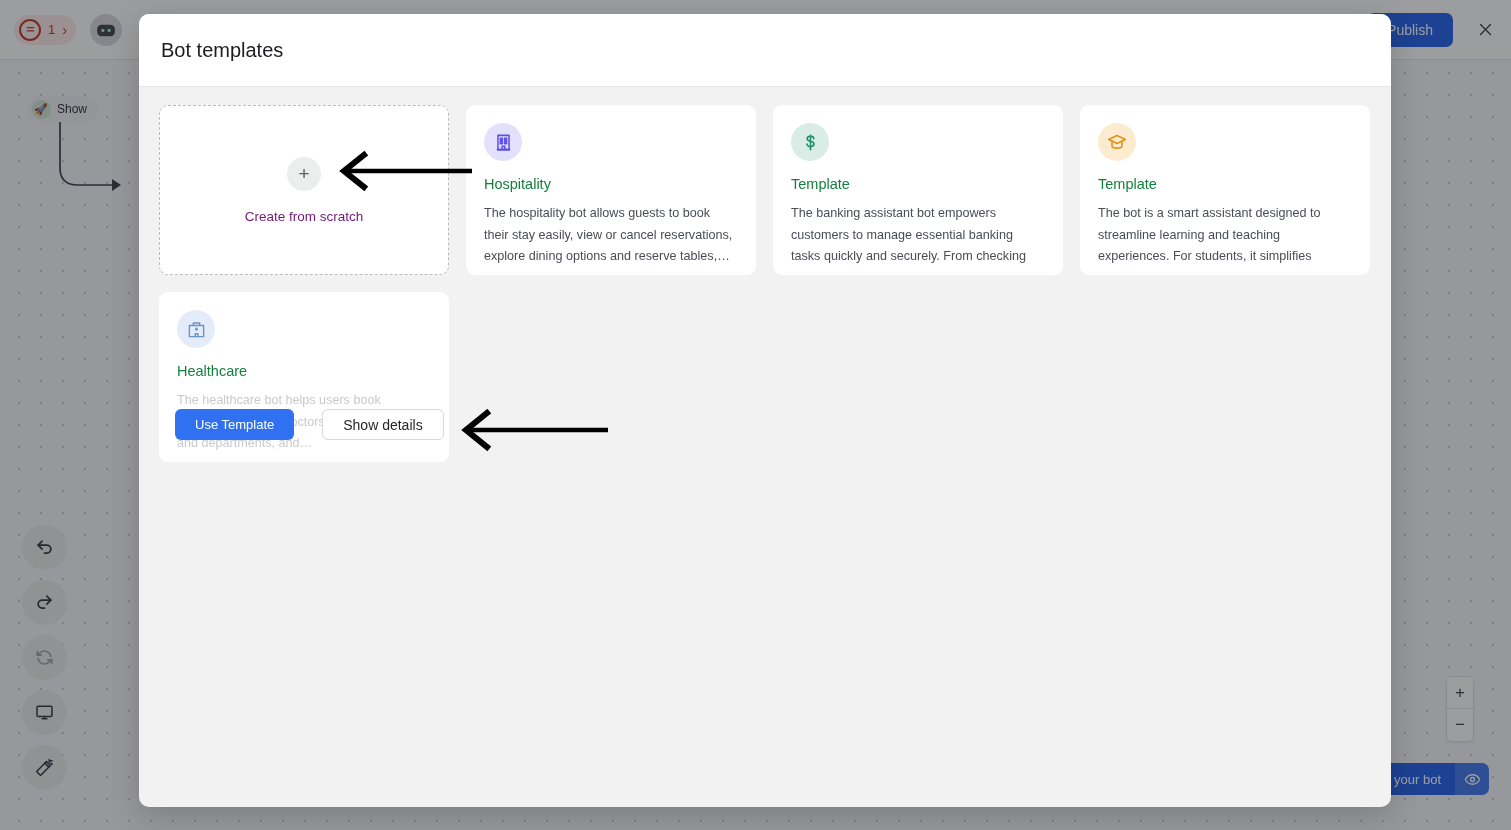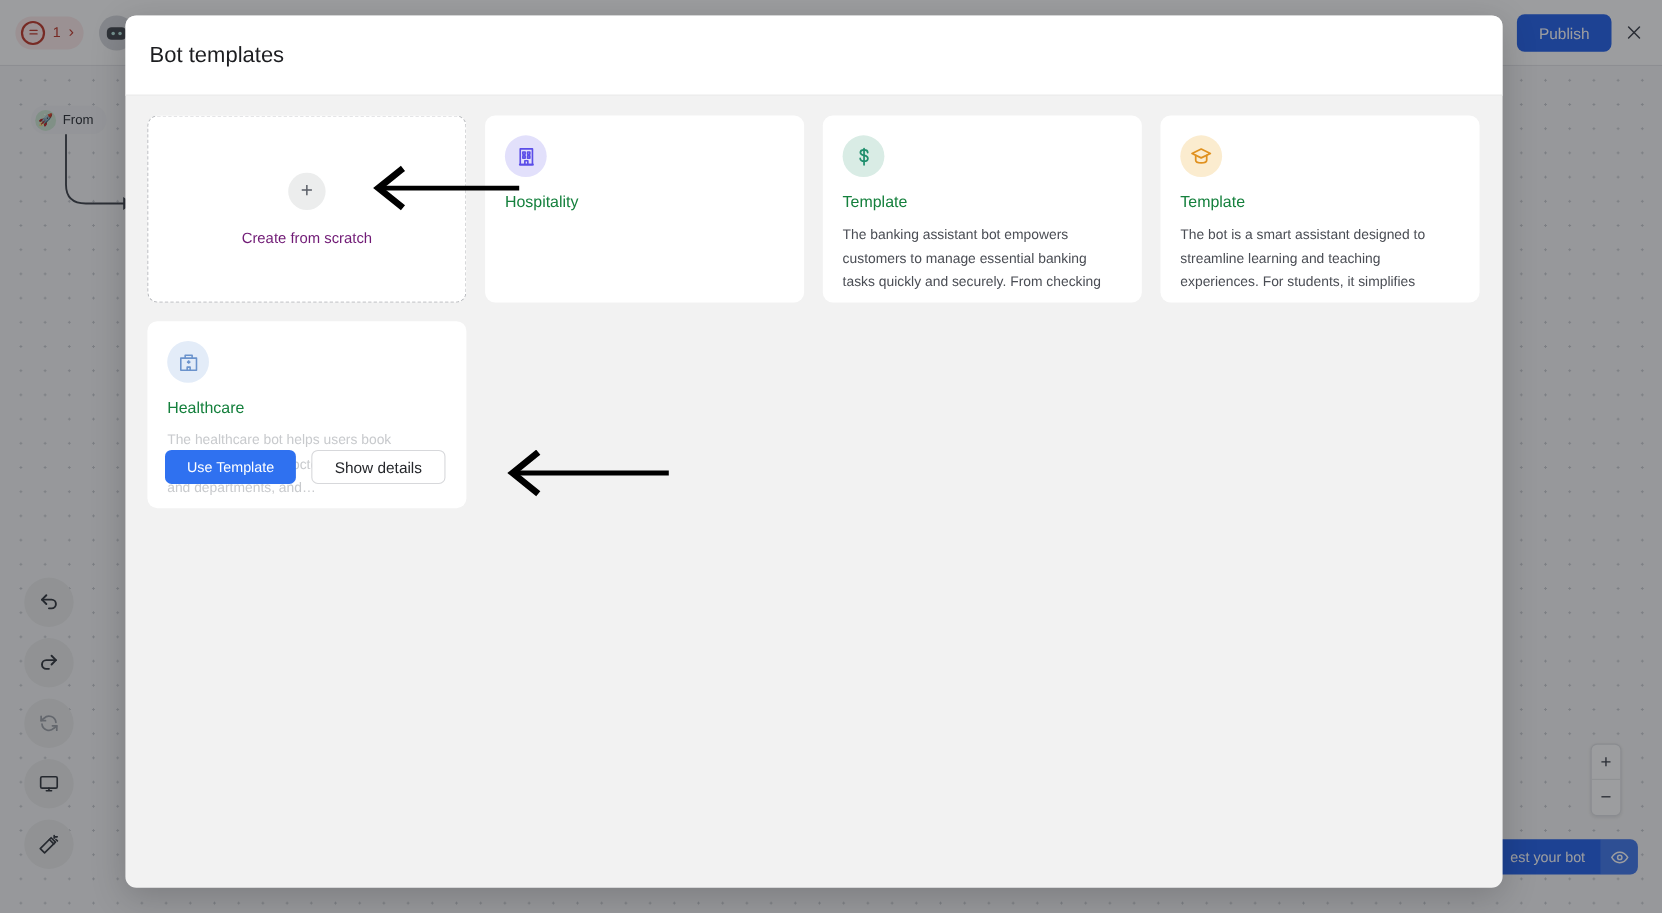--- a/index.html
+++ b/index.html
@@ -69,21 +69,21 @@
     background: #d8dade;
     margin-left: 14px;
     display: flex; align-items: center; justify-content: center;
     overflow: hidden;
   }
 
   .topbar-right {
     margin-left: auto;
     display: flex;
     align-items: center;
-    gap: 8px;
+    gap: 20px;
   }
   .publish-btn {
     background: #2563eb;
     color: #fff;
     border: none;
     border-radius: 7px;
     height: 34px;
     padding: 0 20px;
     font-size: 14px;
     font-family: inherit;
@@ -196,21 +196,21 @@
   #overlay {
     position: absolute;
     inset: 0;
     background: rgba(20,22,26,.42);
     z-index: 10;
   }
 
   
   #modal {
     position: absolute;
-    left: 114px;
+    left: 139px;
     top: 14px;
     width: 1252px;
     height: 793px;
     background: #f2f2f2;
     border-radius: 10px;
     z-index: 20;
     overflow: hidden;
     box-shadow: 0 8px 32px rgba(0,0,0,.18);
     display: flex;
     flex-direction: column;
@@ -274,21 +274,21 @@
   }
 
   
   .tpl-card.hovered p { color: #c8cacd; }
   .tpl-card .hover-actions {
     position: absolute;
     left: 16px;
     right: 16px;
     bottom: 22px;
     display: flex;
-    gap: 14px;
+    gap: 28px;
   }
   .btn-use {
     background: #2f71f0;
     color: #fff;
     border: none;
     border-radius: 6px;
     height: 31px;
     padding: 0 20px;
     font-size: 13px;
     font-family: inherit;
@@ -344,21 +344,21 @@
 
   <div id="canvas">
 
     <svg id="flow-edge" width="200" height="140">
       <path d="M60 18 L60 78 Q60 95 78 95 L118 95" stroke="#3e434b" stroke-width="1.7" fill="none"></path>
       <path d="M112 89 L121 95 L112 101 Z" fill="#3e434b"></path>
     </svg>
 
     <div class="start-node">
       <span class="dot">🚀</span>
-      <span>From</span>
+      <span>Show</span>
     </div>
 
     <div id="tool-rail">
       <button class="tool-btn">
         <svg width="19" height="19" viewBox="0 0 24 24" fill="none" stroke="currentColor" stroke-width="2.2" stroke-linecap="round" stroke-linejoin="round">
           <path d="M9 14 4 9l5-5"></path>
             <path d="M4 9h11a5 5 0 0 1 0 10h-3"></path>
         </svg>
       </button>
       <button class="tool-btn">
@@ -455,20 +455,21 @@
               <rect x="5" y="3" width="14" height="18"></rect>
               <path d="M3.5 21h17"></path>
               <rect x="8" y="6.5" width="2.6" height="2.6"></rect>
                 <rect x="13.4" y="6.5" width="2.6" height="2.6"></rect>
               <rect x="8" y="11" width="2.6" height="2.6"></rect>
                 <rect x="13.4" y="11" width="2.6" height="2.6"></rect>
               <path d="M10.3 21v-4.4h3.4V21"></path>
             </svg>
           </div>
           <h3>Hospitality</h3>
+          <p>The hospitality bot allows guests to book their stay easily, view or cancel reservations, explore dining options and reserve tables,…</p>
         </div>
 
         <div class="tpl-card">
           <div class="ic" style="background:#d9ece5">
             <svg width="19" height="19" viewBox="0 0 24 24" fill="none" stroke="#1f8f6d" stroke-width="2" stroke-linecap="round">
               <path d="M12 2.8v18.4"></path>
               <path d="M16.2 7.2c0-1.9-1.9-3-4.2-3s-4.2 1.1-4.2 3 1.9 2.8 4.2 3.3 4.4 1.4 4.4 3.4-2 3.2-4.4 3.2-4.4-1.3-4.4-3.2"></path>
             </svg>
           </div>
           <h3>Template</h3>

